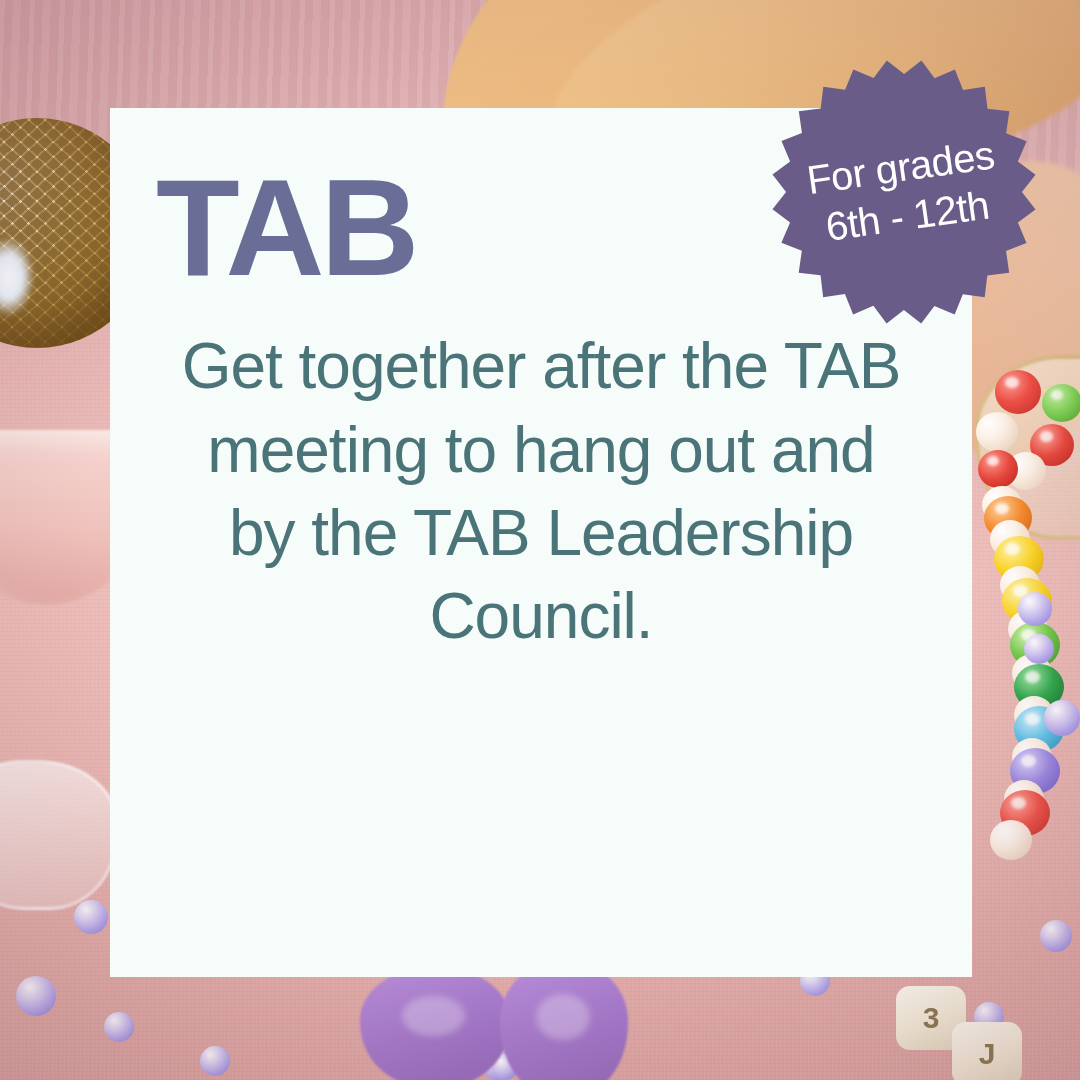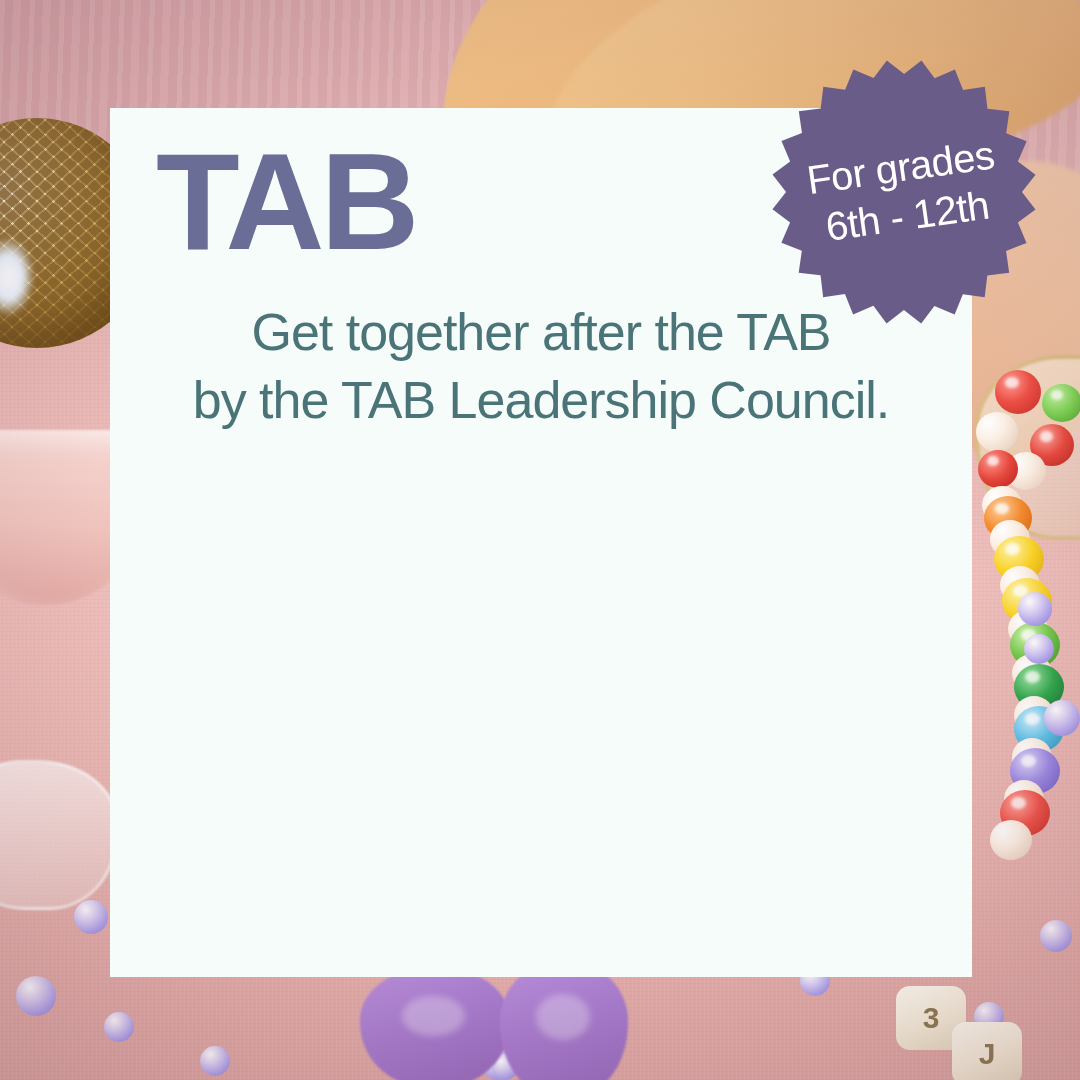--- a/index.html
+++ b/index.html
@@ -141,20 +141,21 @@
   
   .card{
     position:absolute; left:110px; top:108px;
     width:862px; height:869px;
     background:#f5fcfa;
   }
   .card-inner{
     position:absolute; inset:0;
     display:flex; flex-direction:column;
     padding:26px 30px 30px 30px;
+    margin-top:26px;
   }
 
   .title{
     color:#6a6e96;
     font-weight:700;
     font-size:137px;
     line-height:.93;
     letter-spacing:-4px;
     padding-left:16px;
     margin-top:4px;
@@ -166,21 +167,21 @@
     color:#6a6e96;
     font-weight:700;
     font-size:66px;
     line-height:1.16;
     letter-spacing:-2px;
   }
 
   .body{
     margin-top:34px; text-align:center;
     color:#4a7478;
-    font-size:52px;
+    font-size:64px;
     line-height:1.30;
     letter-spacing:-1px;
     padding:0 6px;
   }
   .body span{ display:block; }
 
   
   .badge{
     position:absolute; left:770px; top:58px;
     width:268px; height:268px;
@@ -268,20 +269,21 @@
 <div class="card">
   <div class="card-inner">
 
     <div class="title">
       <span class="l1">TAB</span>
     </div>
 
 
     <div class="body">
       <span>Get together after the TAB</span>
+      <span>meeting to hang out and</span>
       <span>by the TAB Leadership Council.</span>
     </div>
 
   </div>
 </div>
 
 <div class="badge">
   <svg viewBox="0 0 200 200">
     <polygon id="star" fill="#6a5c88" points="198.16,87.17 188.00,100.08 198.14,113.01 184.98,122.85 191.43,137.97 176.17,144.07 178.49,160.34 162.17,162.28 160.20,178.60 143.93,176.25 137.80,191.50 122.70,185.02 112.83,198.16 99.92,188.00 86.99,198.14 77.15,184.98 62.03,191.43 55.93,176.17 39.66,178.49 37.72,162.17 21.40,160.20 23.75,143.93 8.50,137.80 14.98,122.70 1.84,112.83 12.00,99.92 1.86,86.99 15.02,77.15 8.57,62.03 23.83,55.93 21.51,39.66 37.83,37.72 39.80,21.40 56.07,23.75 62.20,8.50 77.30,14.98 87.17,1.84 100.08,12.00 113.01,1.86 122.85,15.02 137.97,8.57 144.07,23.83 160.34,21.51 162.28,37.83 178.60,39.80 176.25,56.07 191.50,62.20 185.02,77.30"></polygon>
   </svg>

